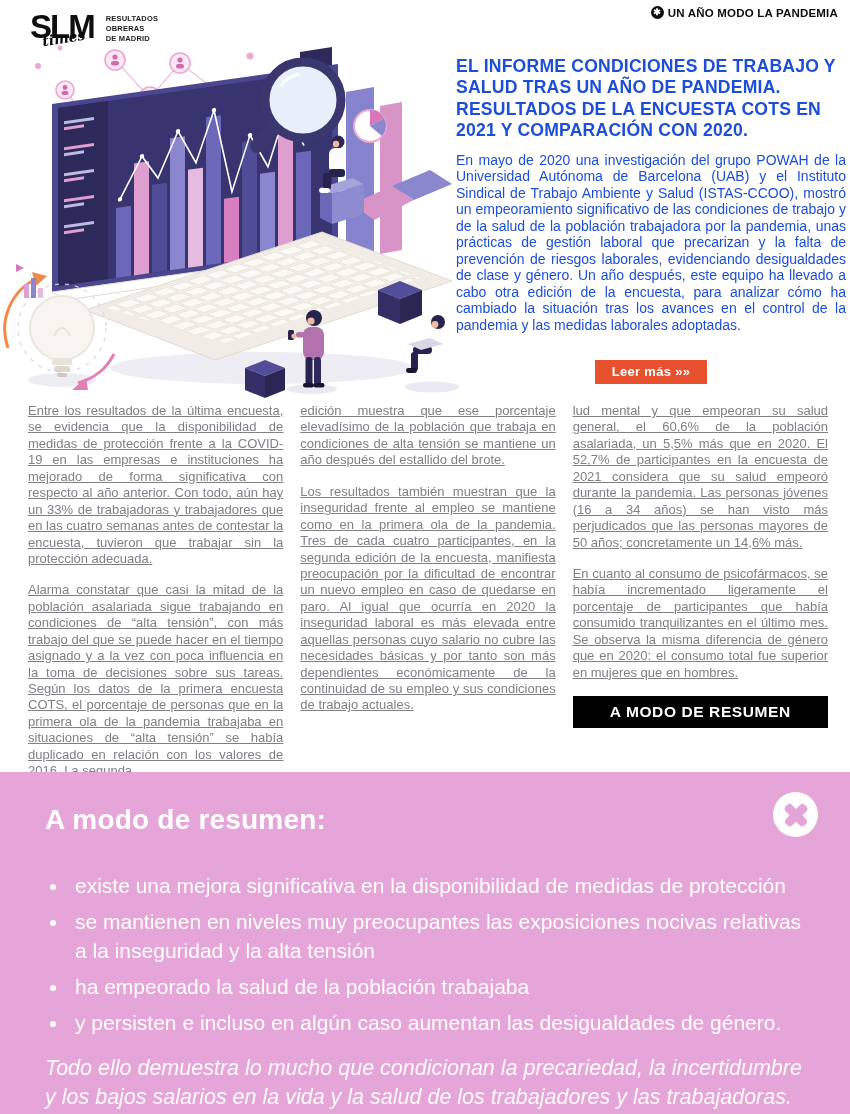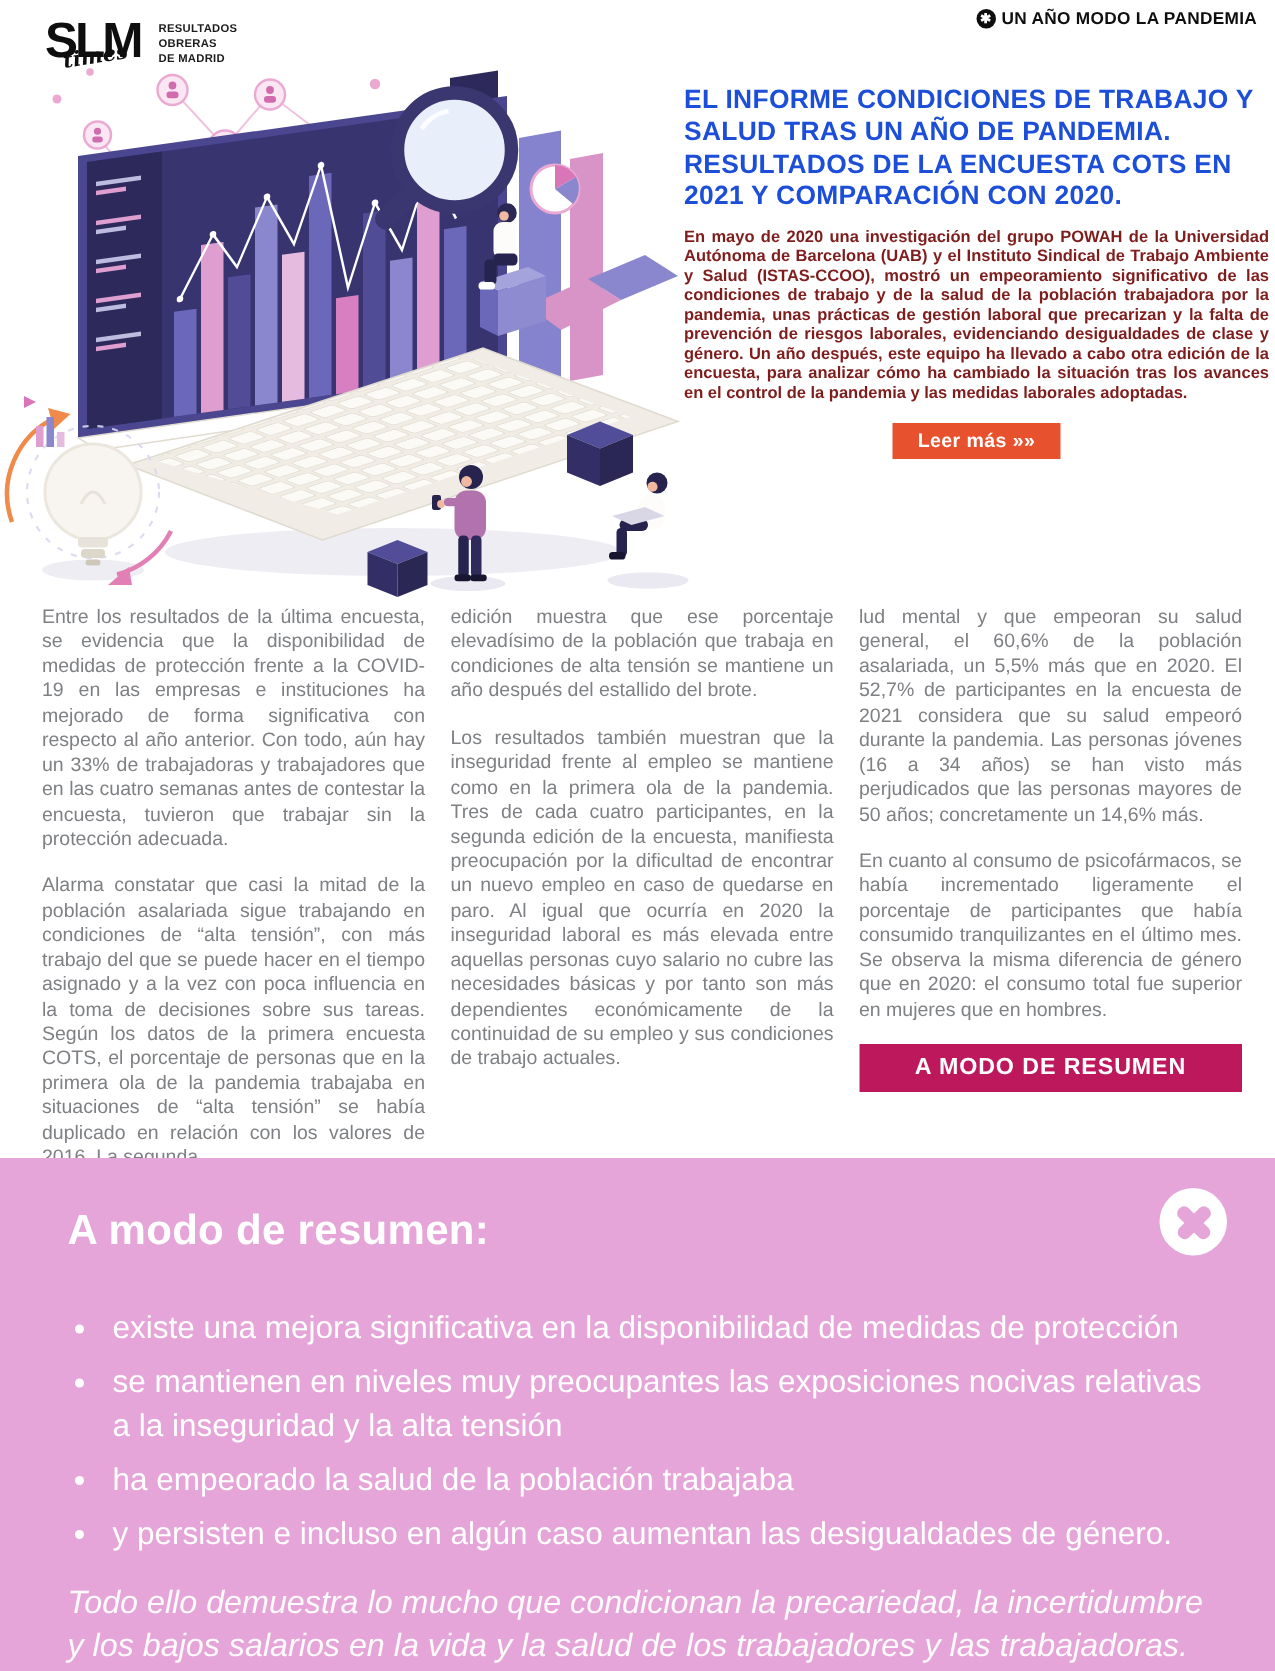--- a/index.html
+++ b/index.html
@@ -14,29 +14,29 @@
   .org{margin-left:12px;margin-top:4px;font-size:7.5px;font-weight:700;line-height:1.35;color:#1c1c1c;letter-spacing:.2px;}
   .kicker{position:absolute;right:12px;top:6px;display:flex;align-items:center;gap:4px;
         font-size:11.5px;font-weight:800;color:#0e0e0e;letter-spacing:.2px;}
   .gear{display:inline-block;width:13px;height:13px;border-radius:50%;background:#0e0e0e;color:#fff;
         font-size:9px;line-height:13px;text-align:center;}
 
   
   .hero-art{position:absolute;left:0;top:38px;}
   .hero-text{position:absolute;left:456px;top:56px;width:390px;}
   .hero-title{color:#1d4ed8;font-size:17.6px;line-height:1.22;font-weight:800;letter-spacing:.2px;margin:0;}
-  .hero-intro{margin:10px 0 0;color:#7f1d1d;font-size:11px;line-height:1.18;font-weight:700;text-align:justify;}
-  .read-more{display:block;margin:13px auto 0;background:#E8512E;color:#fff;border:none;cursor:pointer;
+  .hero-intro{margin:10px 0 0;color:#1d4ed8;font-size:14px;line-height:1.18;font-weight:400;text-align:justify;}
+  .read-more{display:block;margin:27px auto 0;background:#E8512E;color:#fff;border:none;cursor:pointer;
         font-family:"Liberation Sans",sans-serif;font-size:13px;font-weight:800;padding:4px 17px 5px;letter-spacing:.3px;}
 
   
   .article{position:absolute;left:28px;top:403px;width:800px;display:grid;
         grid-template-columns:1fr 1fr 1fr;column-gap:17px;}
-  .article p{margin:0 0 15px;color:#7E8084;font-size:13px;line-height:1.265;text-align:justify;}
-  .summary-btn{display:block;width:100%;margin-top:12px;background:#be185d;color:#fff;border:none;cursor:pointer;
+  .article p{margin:0 0 15px;color:#7E8084;font-size:13px;line-height:1.265;text-align:justify;text-decoration:underline;}
+  .summary-btn{display:block;width:100%;margin-top:12px;background:#000000;color:#fff;border:none;cursor:pointer;
         font-family:"Liberation Sans",sans-serif;font-size:15.5px;font-weight:800;letter-spacing:.6px;
         text-align:center;padding:7px 0;}
 
   
   .panel{position:absolute;left:0;top:772px;width:850px;height:342px;background:#E6A5D8;
         box-sizing:border-box;padding:26px 45px 0;color:#fff;}
   .panel-heading{margin:6px 0 0;font-size:28px;font-weight:800;letter-spacing:.2px;}
   .close-btn{position:absolute;top:20px;right:32px;width:45px;height:45px;border-radius:50%;
         background:#fff;border:none;cursor:pointer;}
   .close-btn::before,.close-btn::after{content:"";position:absolute;left:50%;top:50%;width:27px;height:8.5px;

